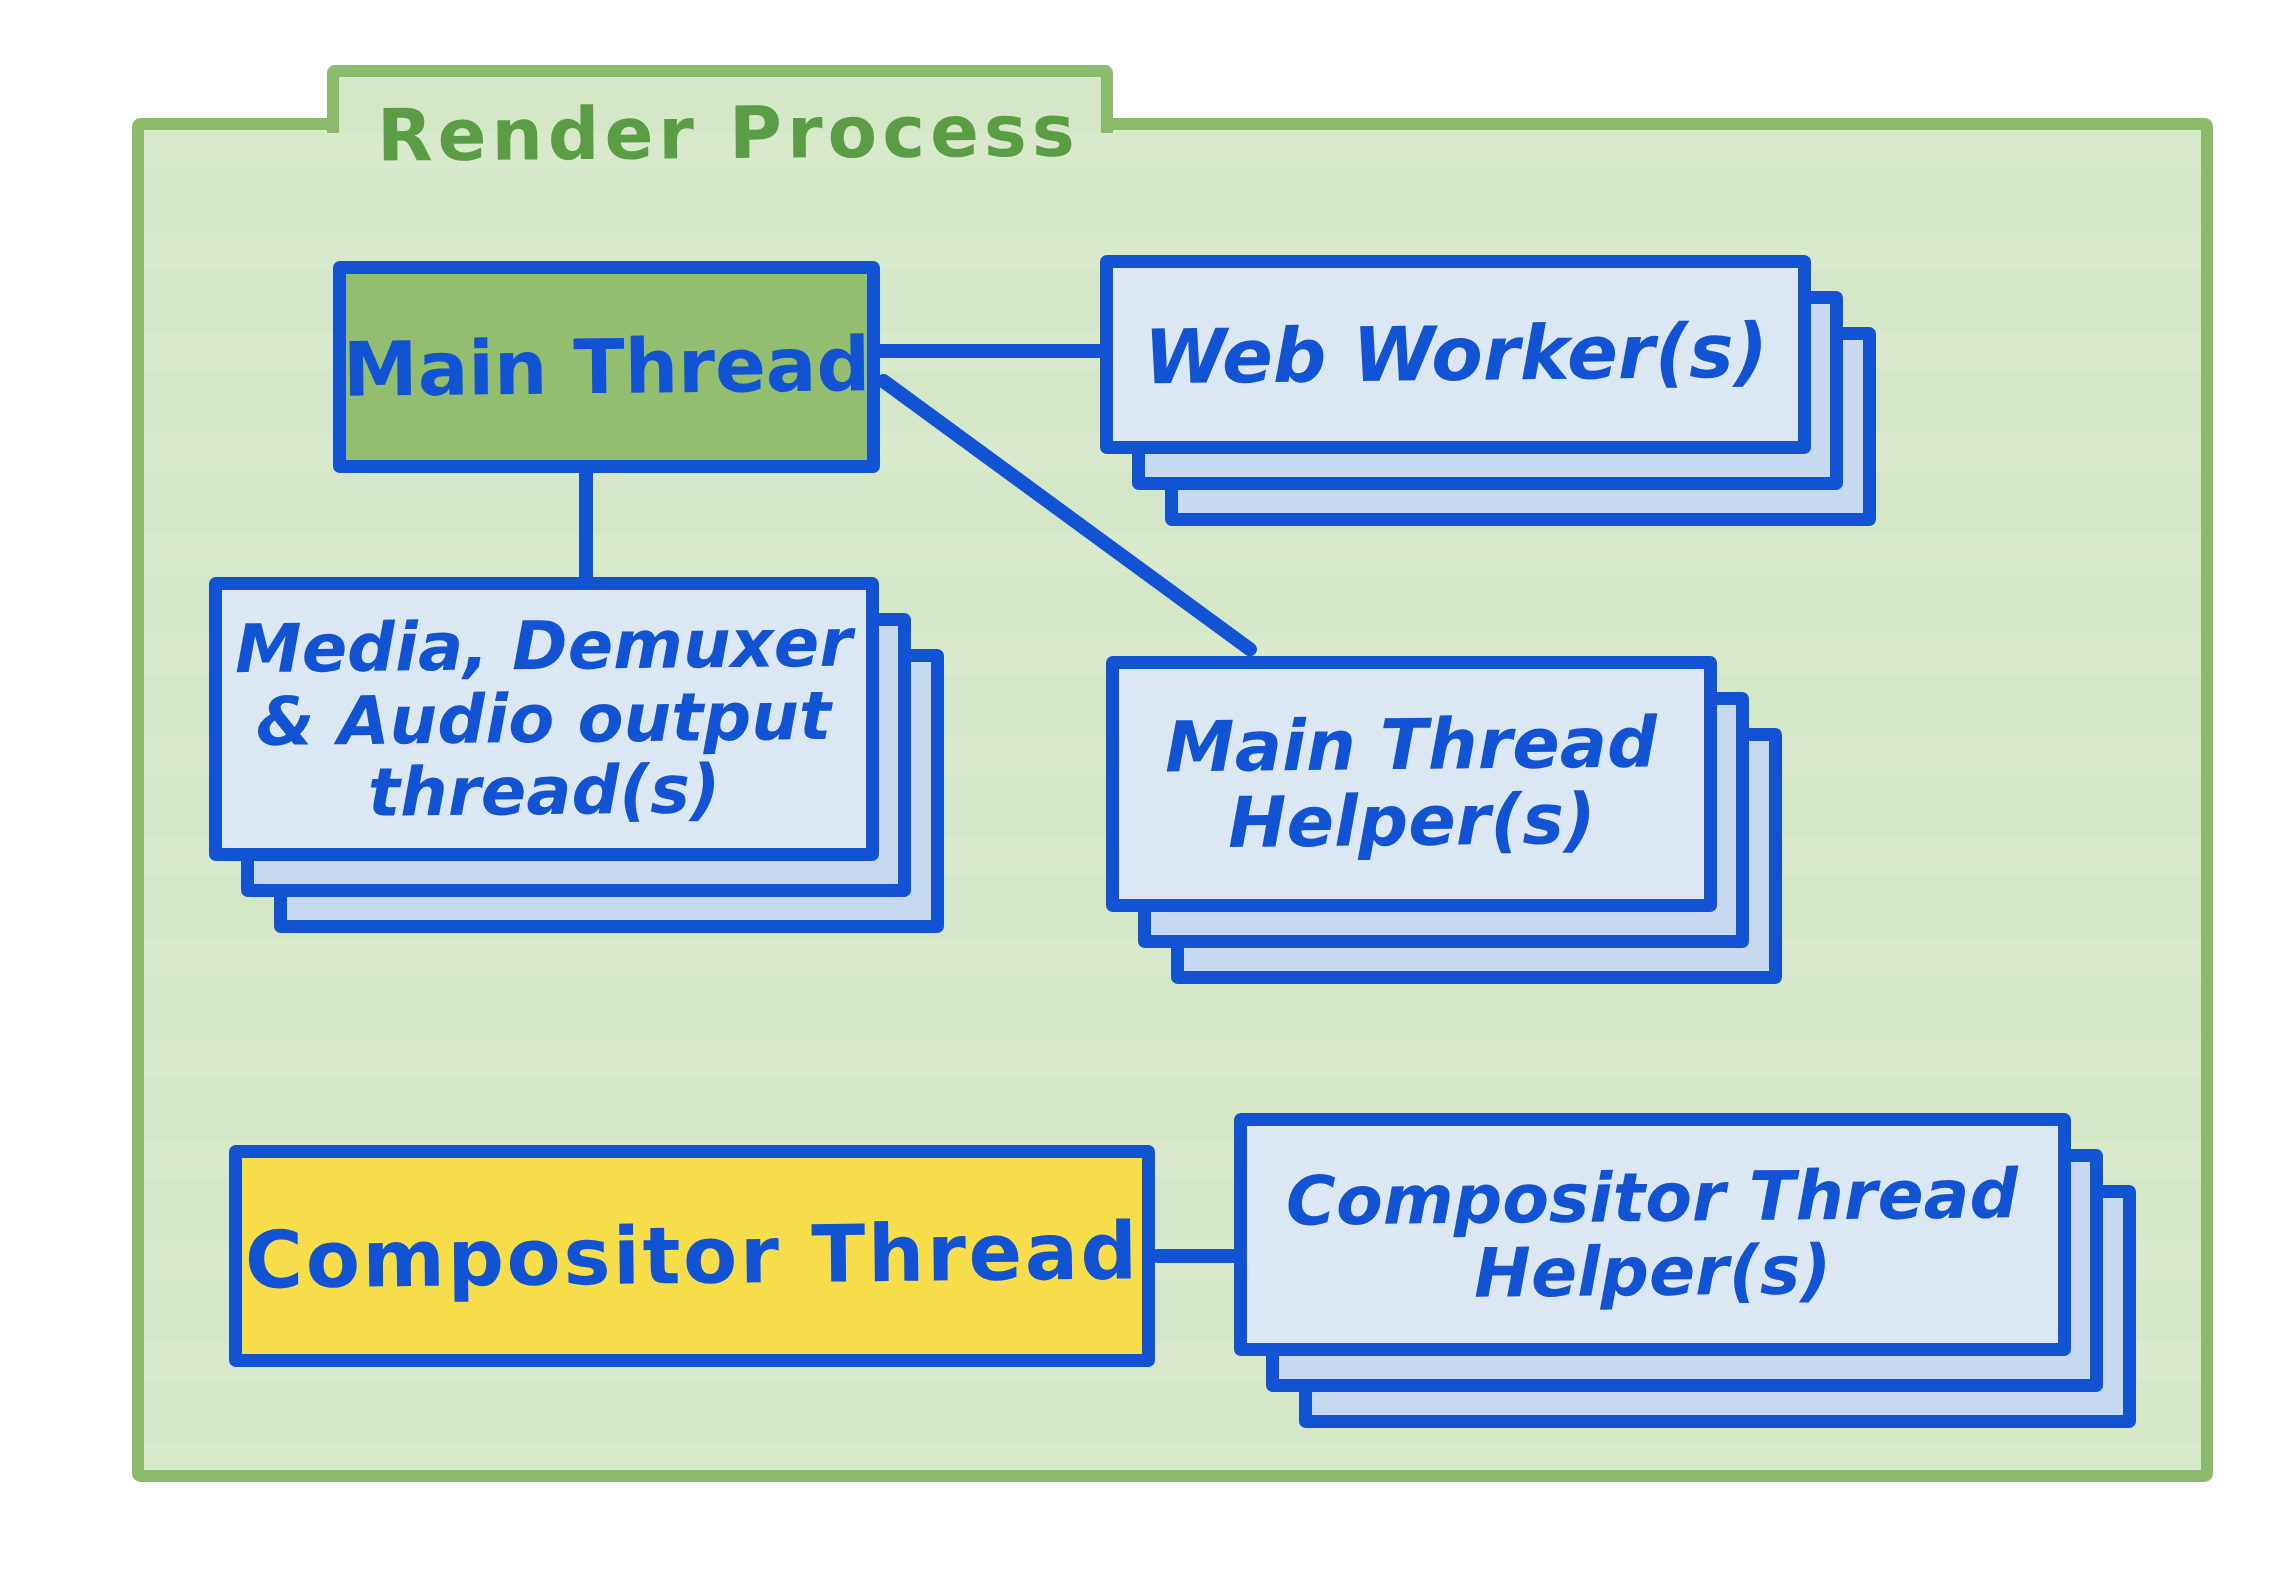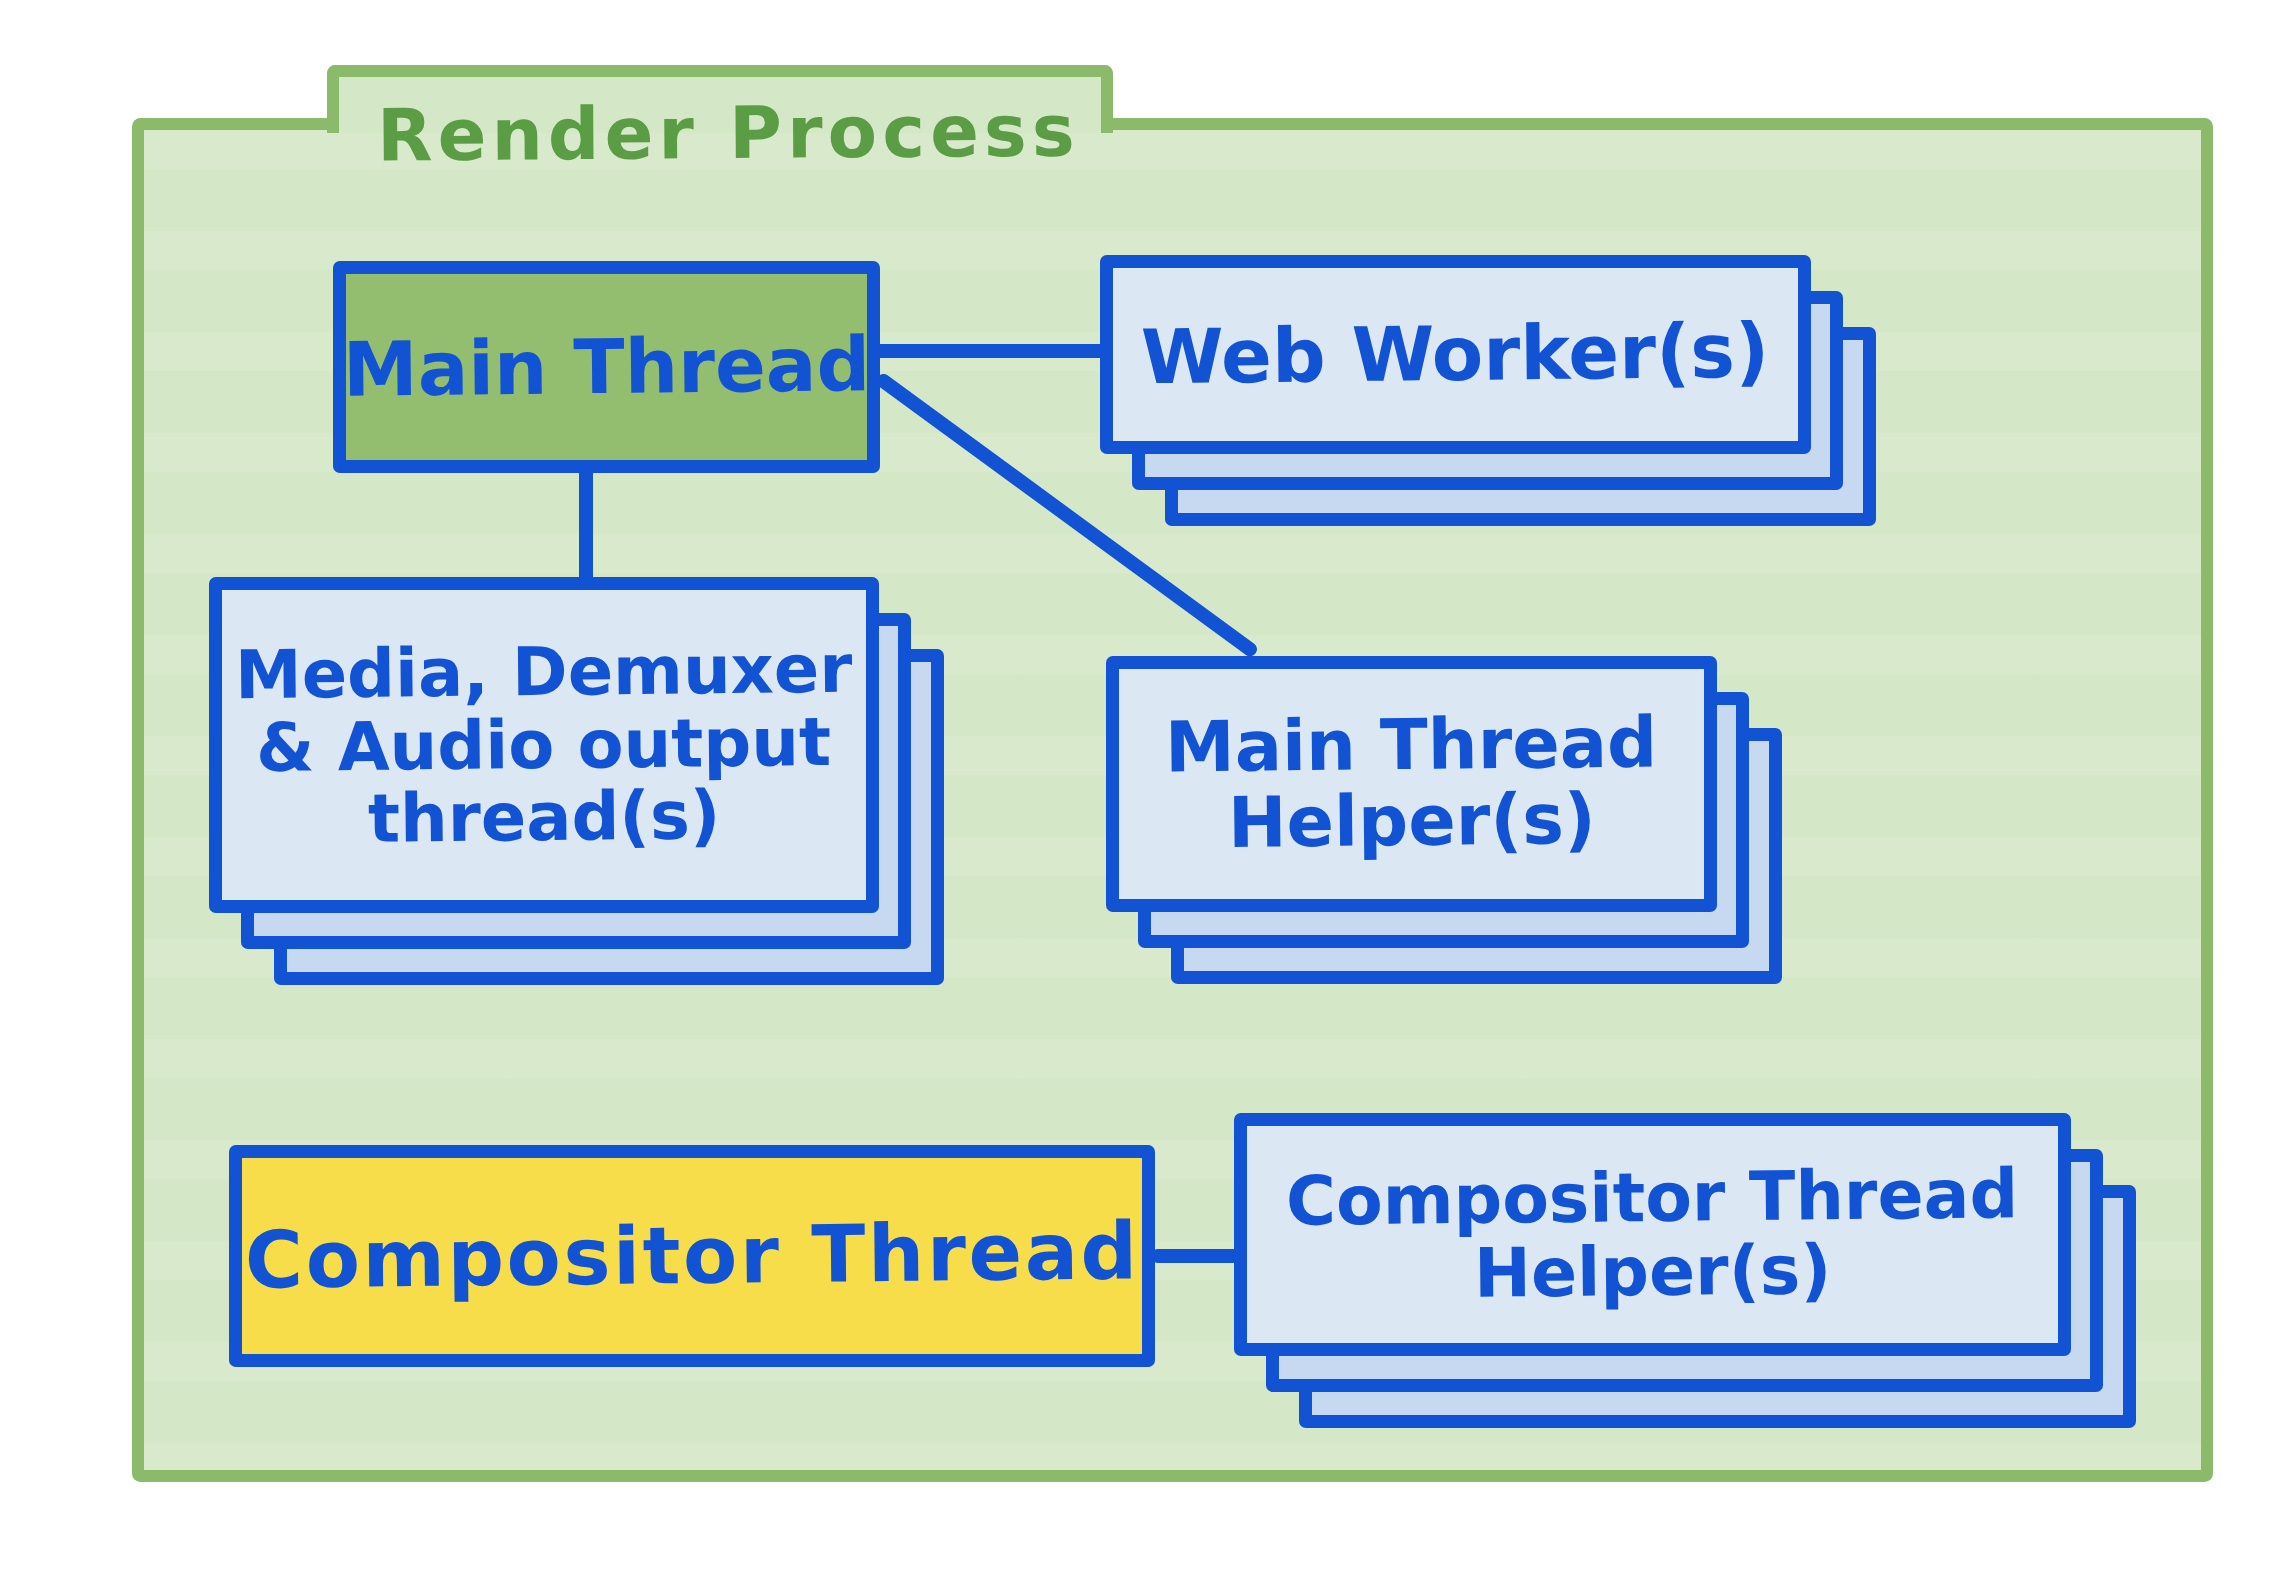--- a/index.html
+++ b/index.html
@@ -87,37 +87,38 @@
   .node-main-thread .node-label{font-size:75px;}
   .node-compositor{left:229px;top:1121px;width:926px;height:222px;background:var(--compositor-fill);}
   .node-compositor .node-label{font-size:79px;letter-spacing:2.6px;}
   
   .stack{position:absolute;z-index:3;}
   .stack .card{
     position:absolute;left:0;top:0;width:100%;height:100%;
     border:13px solid var(--blue);
     border-radius:6.8px;
     background:var(--card-back-fill);
+    font-style:italic;
   }
   .stack .card.b2{transform:translate(65px,72px);}
   .stack .card.b1{transform:translate(32px,36px);}
   .stack .card.front{
     background:var(--card-front-fill);
     display:flex;flex-direction:column;
     align-items:center;justify-content:center;
   }
   .card-line{
     font-weight:700;color:var(--blue);
     white-space:nowrap;line-height:1.08;
     text-align:center;
     transform:rotate(-0.6deg);
   }
   .stack-web-workers{left:1100px;top:231px;width:711px;height:199px;}
   .stack-web-workers .card-line{font-size:75px;}
-  .stack-media{left:209px;top:553px;width:670px;height:336px;border-radius:8px;}
+  .stack-media{left:209px;top:553px;width:670px;height:284px;border-radius:8px;}
   .stack-media .card-line{font-size:67px;}
   .stack-main-helpers{left:1106px;top:632px;width:611px;height:256px;}
   .stack-main-helpers .card-line{font-size:70px;}
   .stack-compositor-helpers{left:1234px;top:1089px;width:837px;height:243px;}
   .stack-compositor-helpers .card-line{font-size:68px;}
 </style>
 </head>
 <body>
 
 <div class="canvas">

